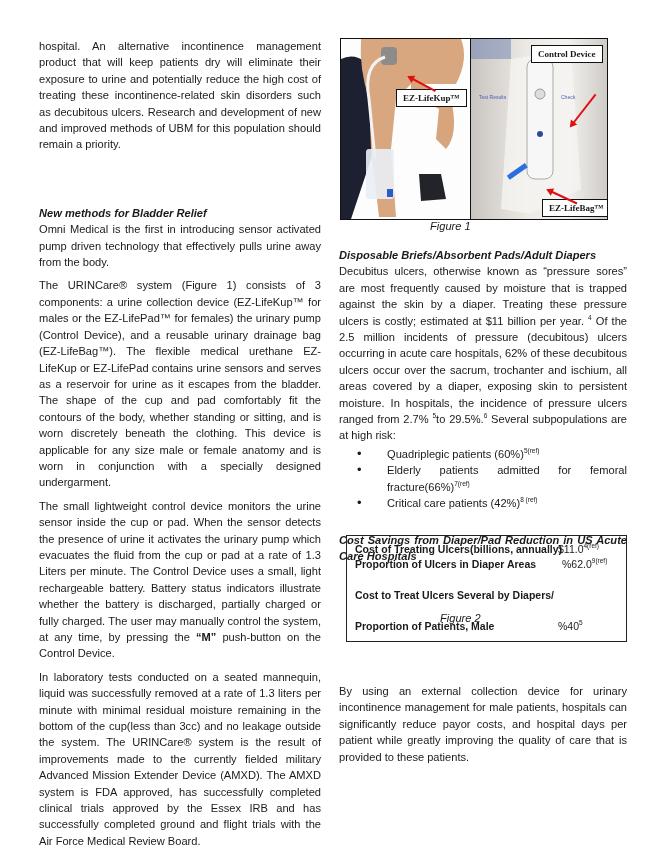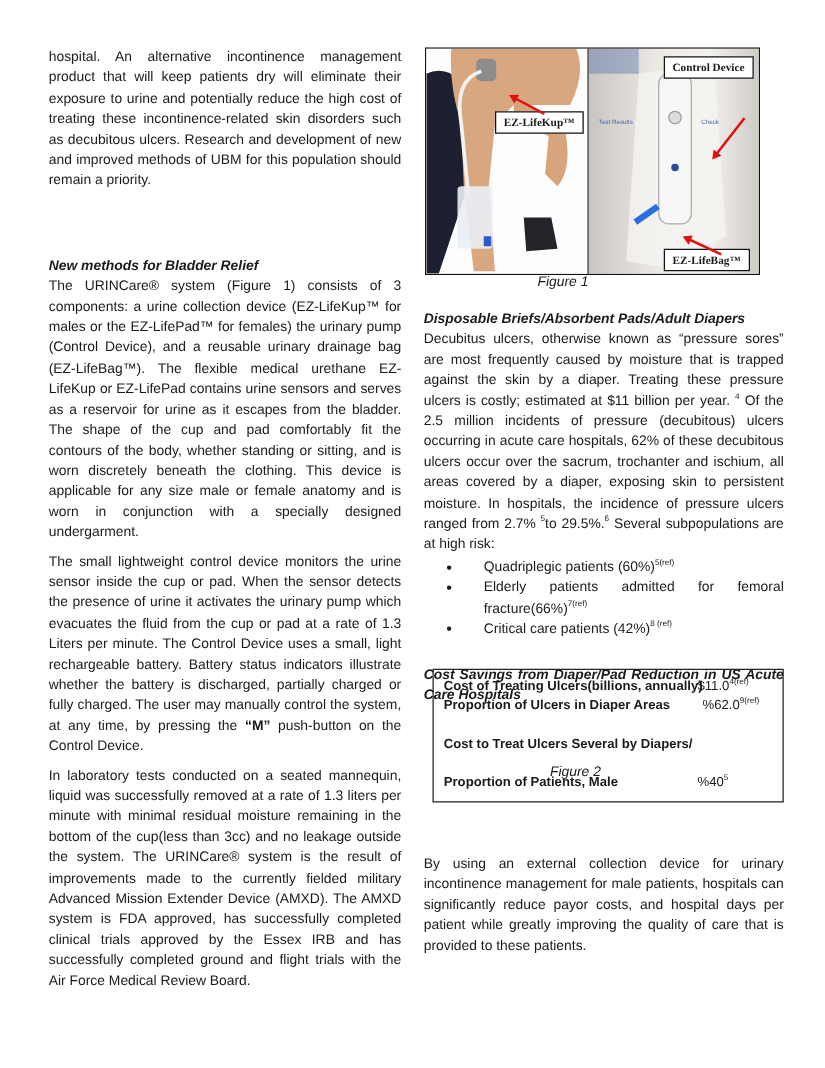--- a/index.html
+++ b/index.html
@@ -31,20 +31,21 @@
   ul.bullets li::before { content: "\2022"; position: absolute; left: -14px; font-size: 13px; }
 </style>
 </head>
 <body>
 
 <div class="col left">
   <p>hospital.   An alternative incontinence management product that will keep patients dry will eliminate their exposure to urine and potentially reduce the high cost of treating these incontinence-related skin disorders such as decubitous ulcers.   Research and development of new and improved methods of UBM for this population should remain a priority.</p>
   <p style="margin-top:52px;margin-bottom:0">
     <span class="heading">New methods for Bladder Relief</span>
   </p>
+  <p>Omni Medical is the first in introducing sensor activated pump driven technology that effectively pulls urine away from the body.</p>
   <p>The URINCare® system (Figure 1) consists of 3 components: a urine collection device (EZ-LifeKup™ for males or the EZ-LifePad™ for females) the urinary pump (Control Device), and a reusable urinary drainage bag (EZ-LifeBag™). The flexible medical urethane EZ-LifeKup or EZ-LifePad contains urine sensors and serves as a reservoir for urine as it escapes from the bladder.  The shape of the cup and pad comfortably fit the contours of the body, whether standing or sitting, and is worn discretely beneath the clothing.  This device is applicable for any size male or female anatomy and is worn in conjunction with a specially designed undergarment.</p>
   <p><span>The small lightweight control device monitors the urine sensor inside the cup or pad.  When the sensor detects the presence of urine it activates the urinary pump which evacuates the fluid from the cup or pad at a rate of 1.3 Liters per minute.  The Control Device uses a small, light rechargeable battery. Battery status indicators illustrate whether the battery is discharged, partially charged or fully charged.  The user may manually control the system, at any time, by pressing the </span><b>“M”</b><span> push-button on the Control Device.</span></p>
   <p>In laboratory tests conducted on a seated mannequin, liquid was successfully removed at a rate of 1.3 liters per minute with minimal residual moisture remaining in the bottom of the cup(less than 3cc) and no leakage outside the system.  The URINCare® system is the result of improvements made to the currently fielded military Advanced Mission Extender Device (AMXD).  The AMXD system is FDA approved, has successfully completed clinical trials approved by the Essex IRB and has successfully completed ground and flight trials with the Air Force Medical Review Board.</p>
 </div>
 
 <div class="figure1">
   <div class="photo photo-left">
     <svg width="129" height="180" viewBox="0 0 129 180">
       <path d="M0 20 Q20 10 40 40 L30 120 L10 180 L0 180 Z" fill="#1d2030"></path>
       <path d="M20 0 L120 0 Q128 20 115 45 L70 45 L55 60 L50 110 L55 178 L38 178 L30 110 L28 60 Q18 30 20 0 Z" fill="#d9a77f"></path>
@@ -63,21 +64,21 @@
       <rect x="0" y="0" width="40" height="20" fill="#6b7fb0" opacity="0.5"></rect>
       <path d="M40 20 L100 10 L110 150 L60 175 L30 170 Z" fill="#f5f4f1" opacity="0.8"></path>
       <rect x="56" y="20" width="26" height="120" rx="8" fill="#f7f7f7" stroke="#aaa"></rect>
       <circle cx="69" cy="55" r="5" fill="#ddd" stroke="#999"></circle>
       <circle cx="69" cy="95" r="3" fill="#2a4a9c"></circle>
       <rect x="35" y="130" width="22" height="5" fill="#2a6fe0" transform="rotate(-35 46 132)"></rect>
       <text x="8" y="60" font-size="5" fill="#4b5cb0">Test Results</text>
       <text x="90" y="60" font-size="5" fill="#4b5cb0">Check</text>
     </svg>
     <div class="label-box" style="left:60px;top:6px">Control Device</div>
-    <div class="label-box" style="left:60px;top:160px">EZ-LifeBag™</div>
+    <div class="label-box" style="left:71px;top:160px">EZ-LifeBag™</div>
     <div class="arrow" style="left:100px;top:86px;width:40px;transform:rotate(-52deg)"></div>
     <div class="arrow" style="left:77px;top:150px;width:32px;transform:rotate(25deg)"></div>
   </div>
 </div>
 <div class="caption" style="left:430px;top:220px;width:90px">Figure 1</div>
 
 <div class="col right">
   <p style="margin:0">
     <span class="heading">Disposable Briefs/Absorbent Pads/Adult Diapers</span>
   </p>

